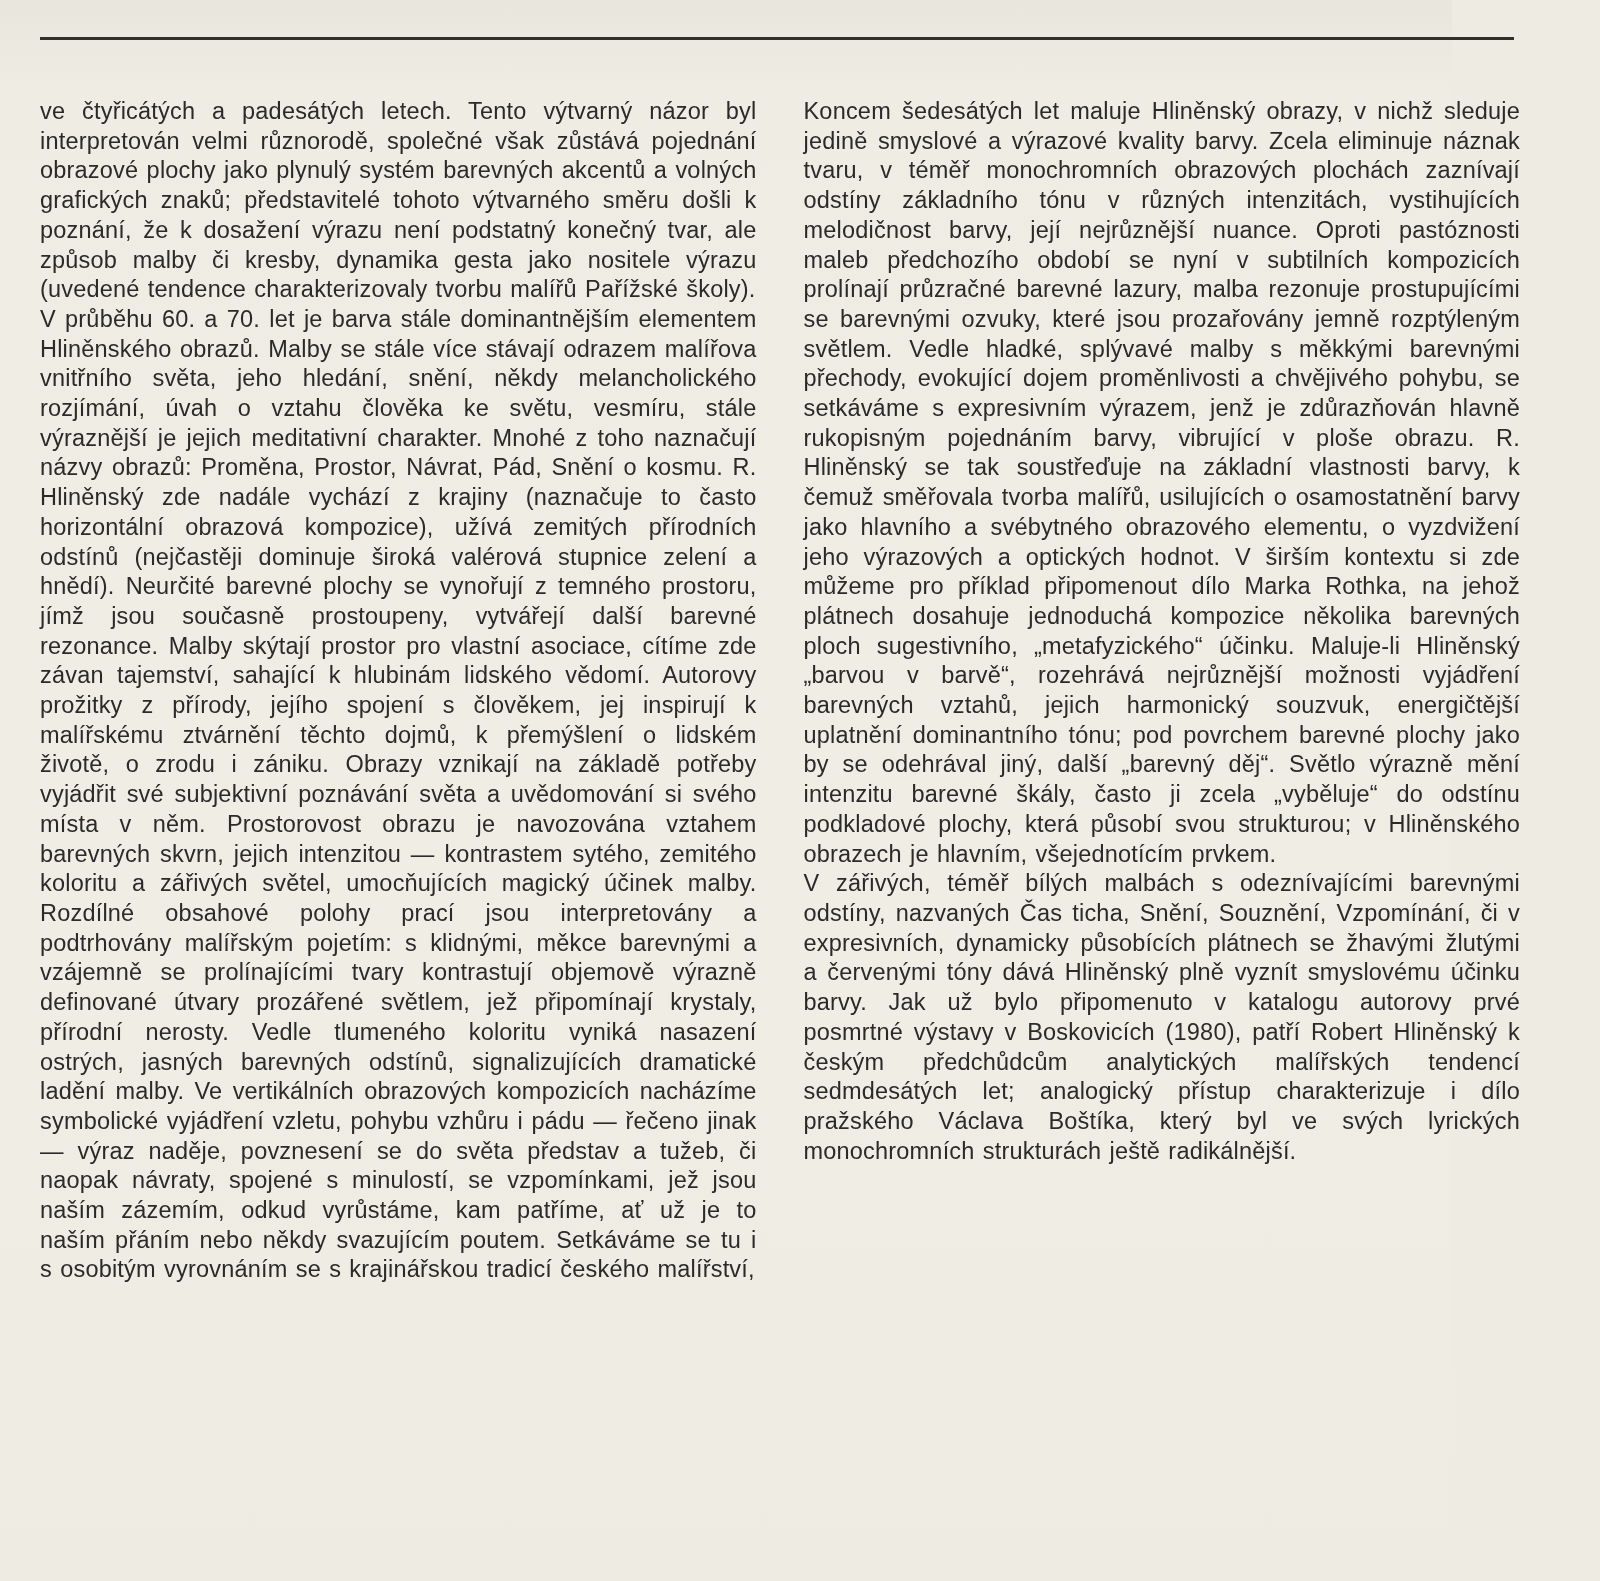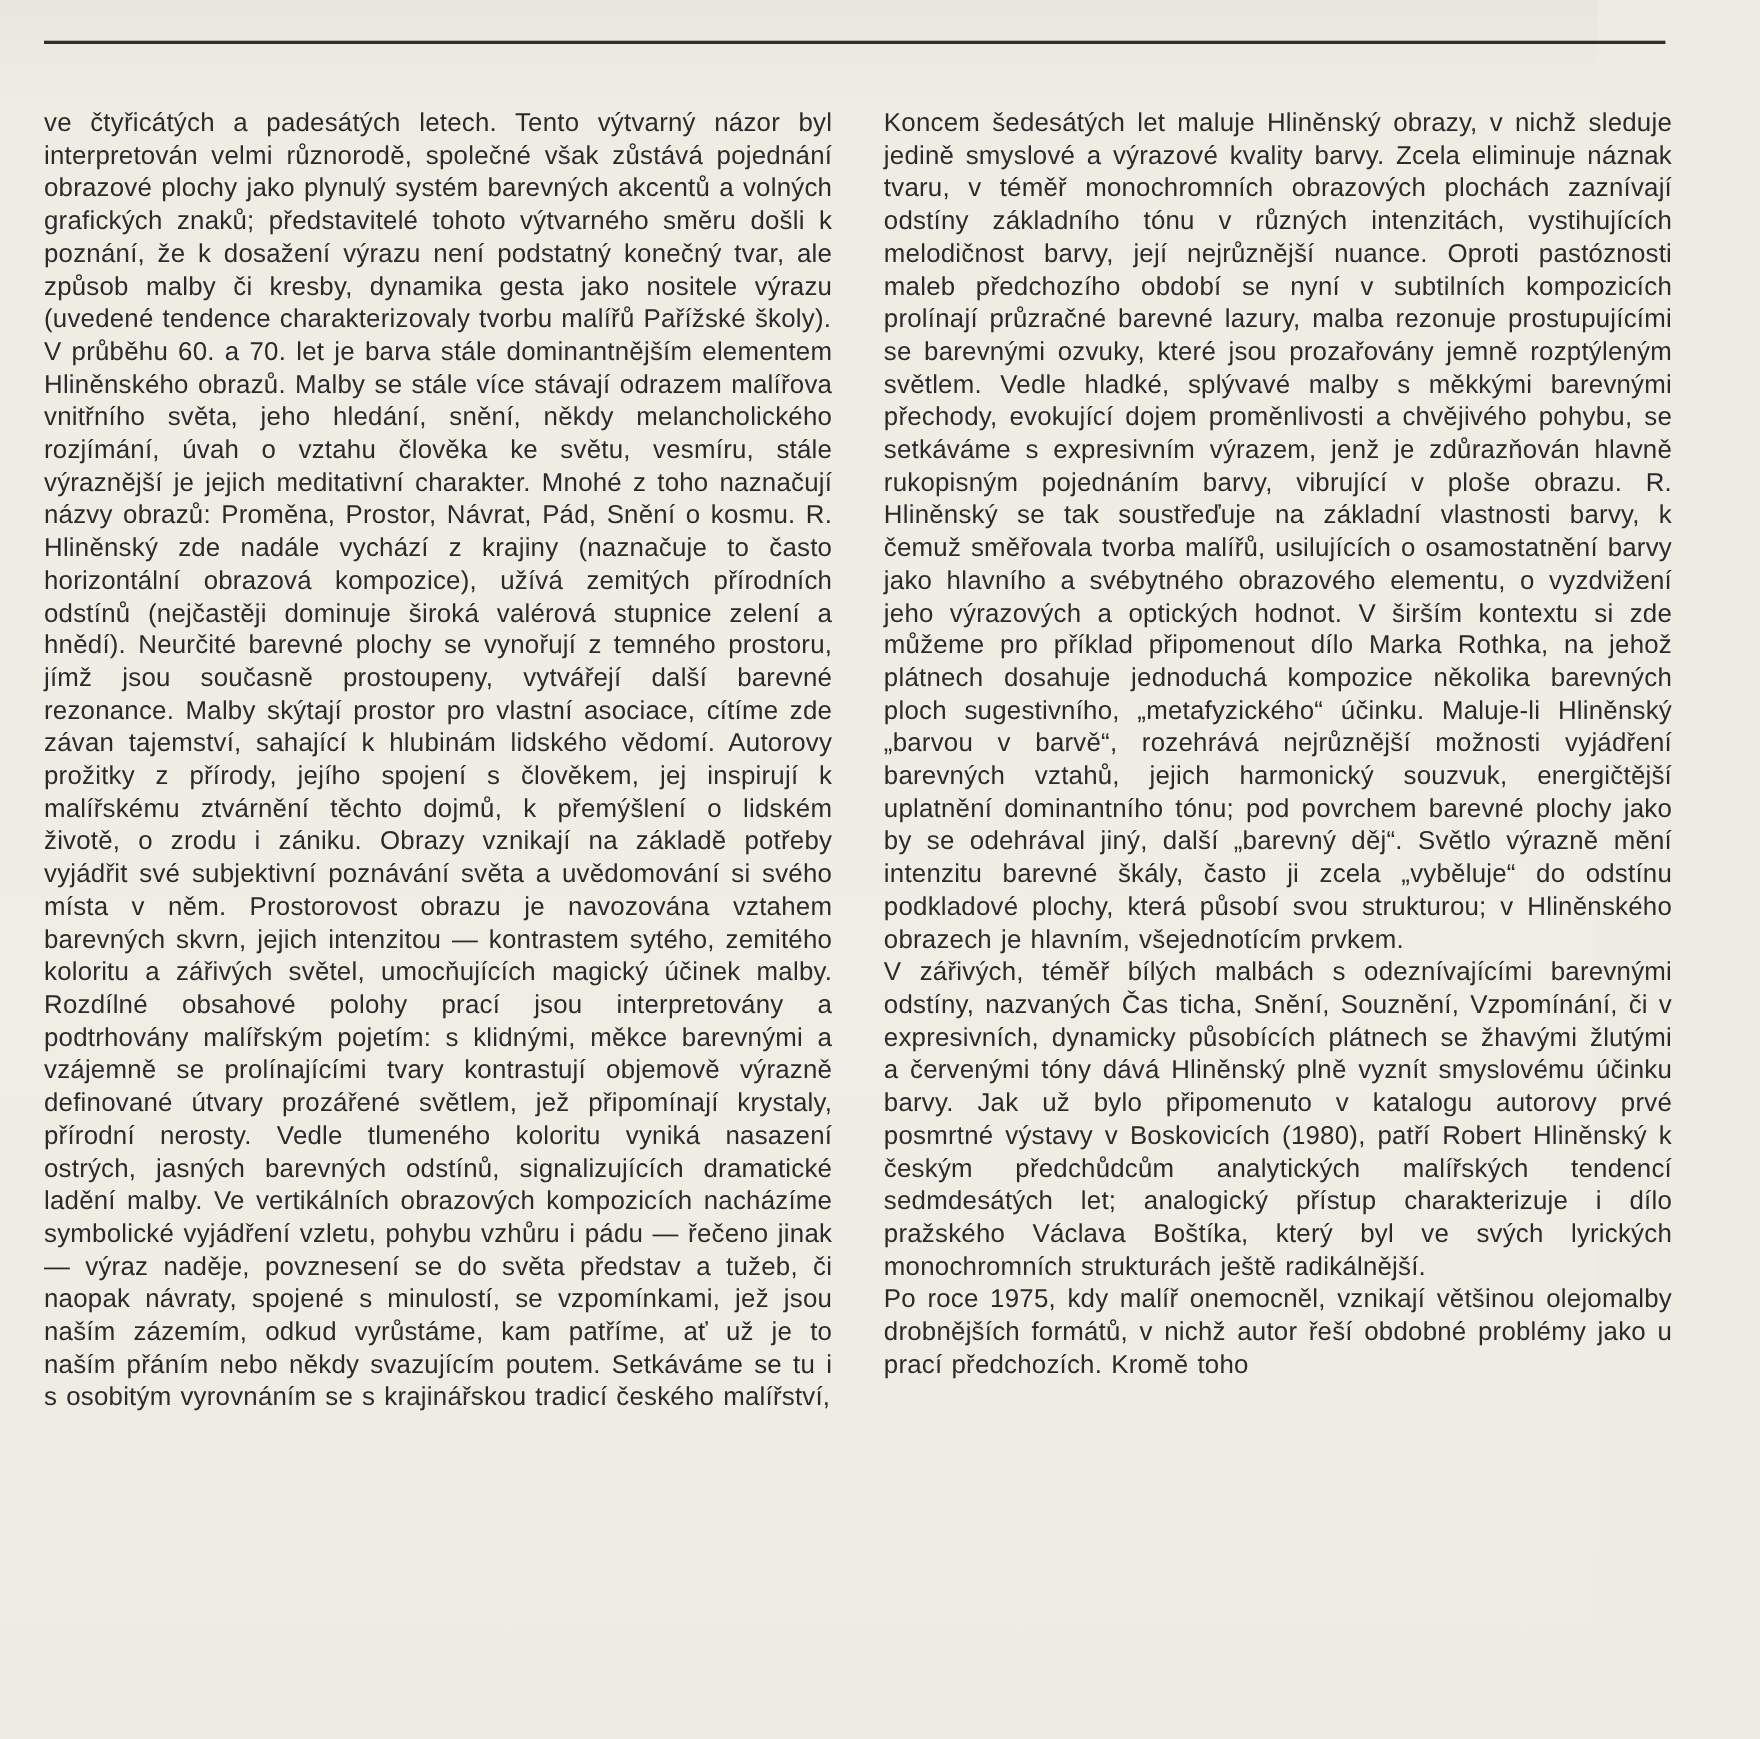--- a/index.html
+++ b/index.html
@@ -59,16 +59,15 @@
 <div class="page">
   <div class="rule"></div>
   <div class="columns">
     <div class="col">
       <p>ve čtyřicátých a padesátých letech. Tento výtvarný názor byl interpretován velmi různorodě, společné však zůstává pojednání obrazové plochy jako plynulý systém barevných akcentů a volných grafických znaků; představitelé tohoto výtvarného směru došli k poznání, že k dosažení výrazu není podstatný konečný tvar, ale způsob malby či kresby, dynamika gesta jako nositele výrazu (uvedené tendence charakterizovaly tvorbu malířů Pařížské školy).</p>
       <p>V průběhu 60. a 70. let je barva stále dominantnějším elementem Hliněnského obrazů. Malby se stále více stávají odrazem malířova vnitřního světa, jeho hledání, snění, někdy melancholického rozjímání, úvah o vztahu člověka ke světu, vesmíru, stále výraznější je jejich meditativní charakter. Mnohé z toho naznačují názvy obrazů: Proměna, Prostor, Návrat, Pád, Snění o kosmu. R. Hliněnský zde nadále vychází z krajiny (naznačuje to často horizontální obrazová kompozice), užívá zemitých přírodních odstínů (nejčastěji dominuje široká valérová stupnice zelení a hnědí). Neurčité barevné plochy se vynořují z temného prostoru, jímž jsou současně prostoupeny, vytvářejí další barevné rezonance. Malby skýtají prostor pro vlastní asociace, cítíme zde závan tajemství, sahající k hlubinám lidského vědomí. Autorovy prožitky z přírody, jejího spojení s člověkem, jej inspirují k malířskému ztvárnění těchto dojmů, k přemýšlení o lidském životě, o zrodu i zániku. Obrazy vznikají na základě potřeby vyjádřit své subjektivní poznávání světa a uvědomování si svého místa v něm. Prostorovost obrazu je navozována vztahem barevných skvrn, jejich intenzitou — kontrastem sytého, zemitého koloritu a zářivých světel, umocňujících magický účinek malby. Rozdílné obsahové polohy prací jsou interpretovány a podtrhovány malířským pojetím: s klidnými, měkce barevnými a vzájemně se prolínajícími tvary kontrastují objemově výrazně definované útvary prozářené světlem, jež připomínají krystaly, přírodní nerosty. Vedle tlumeného koloritu vyniká nasazení ostrých, jasných barevných odstínů, signalizujících dramatické ladění malby. Ve vertikálních obrazových kompozicích nacházíme symbolické vyjádření vzletu, pohybu vzhůru i pádu — řečeno jinak — výraz naděje, povznesení se do světa představ a tužeb, či naopak návraty, spojené s minulostí, se vzpomínkami, jež jsou naším zázemím, odkud vyrůstáme, kam patříme, ať už je to naším přáním nebo někdy svazujícím poutem. Setkáváme se tu i s osobitým vyrovnáním se s krajinářskou tradicí českého malířství,</p>
     </div>
     <div class="col">
       <p>Koncem šedesátých let maluje Hliněnský obrazy, v nichž sleduje jedině smyslové a výrazové kvality barvy. Zcela eliminuje náznak tvaru, v téměř monochromních obrazových plochách zaznívají odstíny základního tónu v různých intenzitách, vystihujících melodičnost barvy, její nejrůznější nuance. Oproti pastóznosti maleb předchozího období se nyní v subtilních kompozicích prolínají průzračné barevné lazury, malba rezonuje prostupujícími se barevnými ozvuky, které jsou prozařovány jemně rozptýleným světlem. Vedle hladké, splývavé malby s měkkými barevnými přechody, evokující dojem proměnlivosti a chvějivého pohybu, se setkáváme s expresivním výrazem, jenž je zdůrazňován hlavně rukopisným pojednáním barvy, vibrující v ploše obrazu. R. Hliněnský se tak soustřeďuje na základní vlastnosti barvy, k čemuž směřovala tvorba malířů, usilujících o osamostatnění barvy jako hlavního a svébytného obrazového elementu, o vyzdvižení jeho výrazových a optických hodnot. V širším kontextu si zde můžeme pro příklad připomenout dílo Marka Rothka, na jehož plátnech dosahuje jednoduchá kompozice několika barevných ploch sugestivního, „metafyzického“ účinku. Maluje-li Hliněnský „barvou v barvě“, rozehrává nejrůznější možnosti vyjádření barevných vztahů, jejich harmonický souzvuk, energičtější uplatnění dominantního tónu; pod povrchem barevné plochy jako by se odehrával jiný, další „barevný děj“. Světlo výrazně mění intenzitu barevné škály, často ji zcela „vyběluje“ do odstínu podkladové plochy, která působí svou strukturou; v Hliněnského obrazech je hlavním, všejednotícím prvkem.</p>
       <p>V zářivých, téměř bílých malbách s odeznívajícími barevnými odstíny, nazvaných Čas ticha, Snění, Souznění, Vzpomínání, či v expresivních, dynamicky působících plátnech se žhavými žlutými a červenými tóny dává Hliněnský plně vyznít smyslovému účinku barvy. Jak už bylo připomenuto v katalogu autorovy prvé posmrtné výstavy v Boskovicích (1980), patří Robert Hliněnský k českým předchůdcům analytických malířských tendencí sedmdesátých let; analogický přístup charakterizuje i dílo pražského Václava Boštíka, který byl ve svých lyrických monochromních strukturách ještě radikálnější.</p>
-      <p>Po roce 1975, kdy malíř onemocněl, vznikají většinou olejomalby drobnějších formátů, v nichž autor řeší obdobné problémy jako u prací předchozích. Kromě toho</p>
     </div>
   </div>
 </div>
 
 </body></html>

